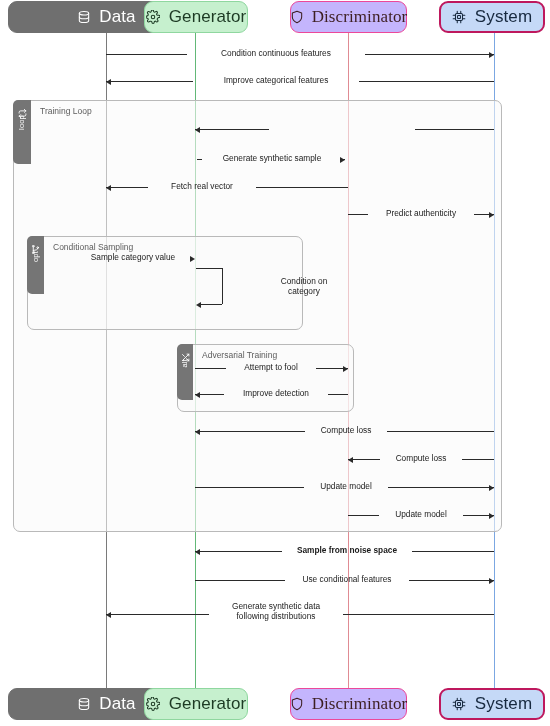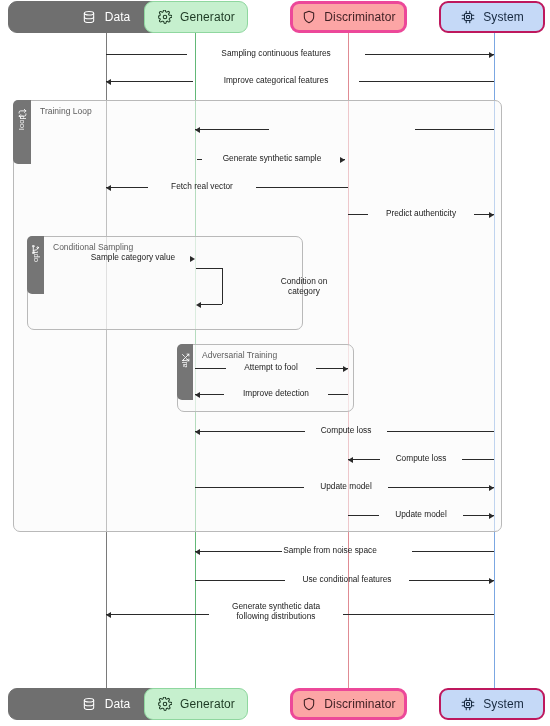--- a/index.html
+++ b/index.html
@@ -13,30 +13,30 @@
   #diagram{position:absolute;inset:0;width:550px;height:726px;}
 
   
   .pbox{
     position:absolute;
     height:32px;
     border-radius:9px;
     display:flex;align-items:center;justify-content:center;
     gap:8px;
     box-sizing:border-box;
-    font-size:12px;
+    font-size:17px;
     letter-spacing:.1px;
   }
   .pbox .plabel{white-space:nowrap;}
   .pbox .picon{display:flex;align-items:center;justify-content:center;width:15px;height:15px;}
   .pbox .picon svg{display:block;}
 
   .p-data{background:#6f6f6f;border:1px solid #6f6f6f;color:#ffffff;}
   .p-gen{background:#c6f0ce;border:1px solid #8fd79f;color:#1d3a24;}
-  .p-disc{background:#fca5a5;border:3px solid #ec4899;color:#3d1f22;}
+  .p-disc{background:#c4b5fd;border:1px solid #ec4899;color:#3d1f22;font-family:Liberation Serif, serif;}
   .p-sys{background:#c5d9f7;border:2px solid #be185d;color:#17293f;}
 
   
   .lifeline{position:absolute;width:1px;}
 
   
   .frag{
     position:absolute;
     box-sizing:border-box;
     border:1px solid #b9b9b9;
@@ -127,21 +127,21 @@
           <path d="M21 16v5h-5"></path>
           <path d="M15 15l6 6"></path>
           <path d="M4 4l5 5"></path>
         </svg></span>
       <span class="tabtext">alt</span>
     </div>
     <div class="frag-title" style="left: 202px; top: 350px;">Adversarial Training</div>
     <div class="msg-line" style="left: 106px; top: 54px; width: 81px;"></div>
     <div class="msg-line" style="left: 365px; top: 54px; width: 129px;"></div>
     <div class="arrowhead arr-right" style="top: 51.5px; left: 489px;"></div>
-    <div class="msg-label" style="left: 193px; width: 166px; top: 48px;">Sampling continuous features</div>
+    <div class="msg-label" style="left: 193px; width: 166px; top: 48px;">Condition continuous features</div>
     <div class="msg-line" style="left: 106px; top: 81px; width: 87px;"></div>
     <div class="msg-line" style="left: 359px; top: 81px; width: 135px;"></div>
     <div class="arrowhead arr-left" style="top: 78.5px; left: 106px;"></div>
     <div class="msg-label" style="left: 199px; width: 154px; top: 75px;">Improve categorical features</div>
     <div class="msg-line" style="left: 195px; top: 129px; width: 74px;"></div>
     <div class="msg-line" style="left: 415px; top: 129px; width: 79px;"></div>
     <div class="arrowhead arr-left" style="top: 126.5px; left: 195px;"></div>
     <div class="msg-line" style="left: 197px; top: 159px; width: 5px;"></div>
     <div class="msg-line" style="left: 342px; top: 159px; width: 3px;"></div>
     <div class="arrowhead arr-right" style="top: 156.5px; left: 340px;"></div>
@@ -182,21 +182,21 @@
     <div class="msg-line" style="left: 388px; top: 487px; width: 106px;"></div>
     <div class="arrowhead arr-right" style="top: 484.5px; left: 489px;"></div>
     <div class="msg-label" style="left: 310px; width: 72px; top: 481px;">Update model</div>
     <div class="msg-line" style="left: 348px; top: 515px; width: 31px;"></div>
     <div class="msg-line" style="left: 463px; top: 515px; width: 31px;"></div>
     <div class="arrowhead arr-right" style="top: 512.5px; left: 489px;"></div>
     <div class="msg-label" style="left: 385px; width: 72px; top: 509px;">Update model</div>
     <div class="msg-line" style="left: 195px; top: 551px; width: 87px;"></div>
     <div class="msg-line" style="left: 412px; top: 551px; width: 82px;"></div>
     <div class="arrowhead arr-left" style="top: 548.5px; left: 195px;"></div>
-    <div class="msg-label" style="left: 271px; width: 118px; top: 545px;">Sample from noise space</div>
+    <div class="msg-label" style="left: 288px; width: 118px; top: 545px; font-weight: bold;">Sample from noise space</div>
     <div class="msg-line" style="left: 195px; top: 580px; width: 90px;"></div>
     <div class="msg-line" style="left: 409px; top: 580px; width: 85px;"></div>
     <div class="arrowhead arr-right" style="top: 577.5px; left: 489px;"></div>
     <div class="msg-label" style="left: 291px; width: 112px; top: 574px;">Use conditional features</div>
     <div class="msg-line" style="left: 106px; top: 614px; width: 103px;"></div>
     <div class="msg-line" style="left: 343px; top: 614px; width: 151px;"></div>
     <div class="arrowhead arr-left" style="top: 611.5px; left: 106px;"></div>
     <div class="msg-label" style="left: 215px; width: 122px; top: 601px;">Generate synthetic data
 following distributions</div>
     <div class="pbox p-data" style="left: 8px; top: 1px; width: 196px;">

